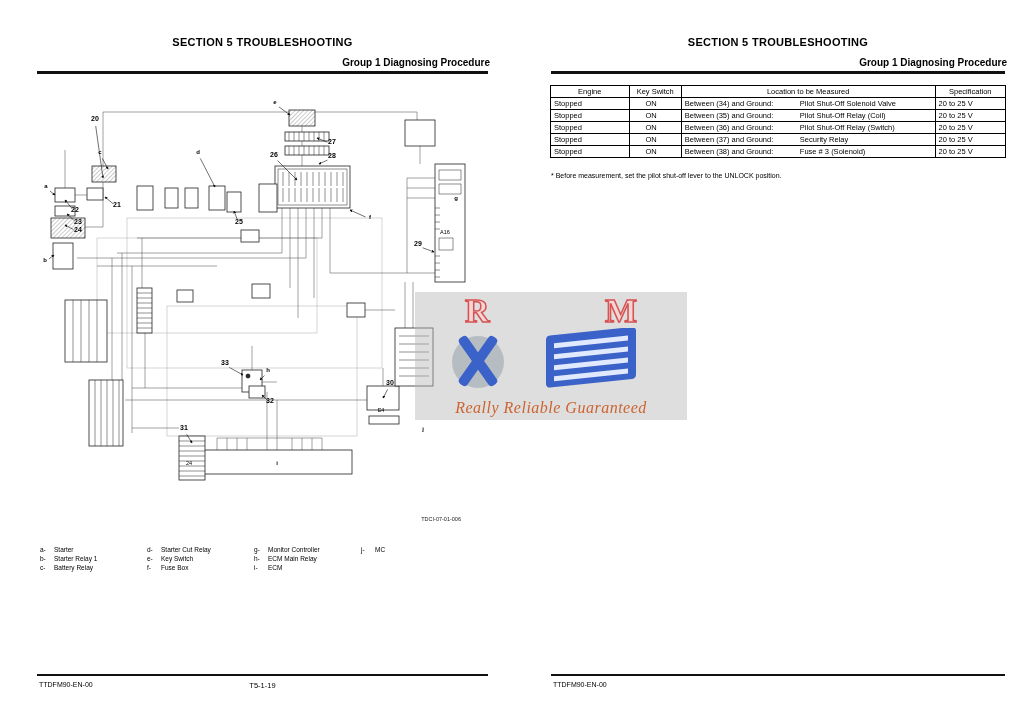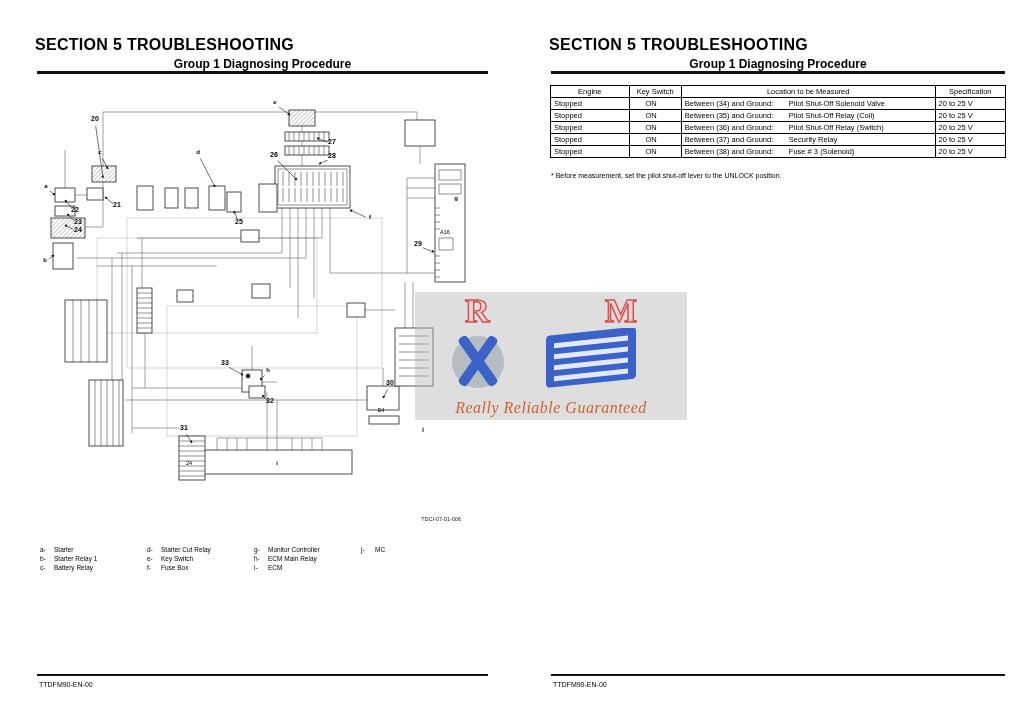--- a/index.html
+++ b/index.html
@@ -2,24 +2,24 @@
 <html><head>
 <meta charset="utf-8">
 <style>
   html,body{margin:0;padding:0;background:#e9e9e9;}
   .sheet{position:relative;width:1030px;height:727px;background:#ffffff;overflow:hidden;
          font-family:"Liberation Sans",sans-serif;color:#000;}
   .page{position:absolute;top:0;height:727px;}
   .page-left{left:35px;width:455px;}
   .page-right{left:549px;width:458px;}
 
-  .pg-title{position:absolute;top:36px;left:0;right:0;text-align:left;
-            font-size:16px;font-weight:bold;letter-spacing:.3px;}
-  .pg-sub{position:absolute;top:57px;left:0;right:0;text-align:center;
-          font-size:12px;font-weight:bold;}
+  .pg-title{position:absolute;top:36px;left:0;right:0;text-align:center;
+            font-size:11px;font-weight:bold;letter-spacing:.3px;}
+  .pg-sub{position:absolute;top:57px;left:0;right:0;text-align:right;
+          font-size:10px;font-weight:bold;}
   .rule-top{position:absolute;top:71px;left:2px;right:2px;height:2.5px;background:#111;}
   .rule-bottom{position:absolute;top:674px;left:2px;right:2px;height:1.5px;background:#111;}
   .ft-doc{position:absolute;top:681px;left:4px;font-size:7px;}
   .ft-page{position:absolute;top:681px;left:0;right:0;text-align:center;font-size:7.5px;}
 
   
   .diagram-area{position:absolute;left:2px;top:88px;width:440px;height:450px;}
   .figure-ref{position:absolute;left:0;top:428px;width:438px;text-align:right;
               padding-right:14px;font-size:5.5px;color:#222;box-sizing:border-box;}
   .legend{position:absolute;left:5px;top:545px;display:flex;font-size:6.5px;line-height:9px;}
@@ -32,21 +32,21 @@
   svg text.co-r{font:5.5px "Liberation Sans",sans-serif;fill:#000;}
 
   
   .spec-table{position:absolute;top:85px;left:1px;border-collapse:collapse;font-size:7.5px;
               table-layout:fixed;width:456px;}
   .spec-table th,.spec-table td{border:1px solid #000;padding:1px 3px;height:9px;
               font-weight:normal;overflow:hidden;white-space:nowrap;}
   .spec-table th{text-align:center;}
   .spec-table td.c{text-align:left;padding-left:16px;}
   .col-engine{width:78px;} .col-key{width:52px;} .col-loc{width:252px;} .col-spec{width:70px;}
-  .loc-a{display:inline-block;width:104px;}
+  .loc-a{display:inline-block;width:115px;}
   .footnote{position:absolute;top:172px;left:2px;font-size:7px;}
 
   
   .watermark{position:absolute;left:415px;top:292px;width:272px;height:128px;
              background:rgba(183,183,183,.5);opacity:.92;pointer-events:none;z-index:5;}
   .wm-letters{position:absolute;top:0px;left:0;right:0;display:flex;justify-content:space-between;
               padding:0 50px;font-family:"Liberation Serif",serif;font-weight:bold;
               font-size:34px;line-height:38px;color:#f4d2d2;
               -webkit-text-stroke:1.5px #d44545;text-shadow:0 0 1px #d44545;}
   .wm-logo{position:absolute;top:36px;left:50%;transform:translateX(-50%);}
@@ -260,20 +260,21 @@
           <div><span class="legend-key">h-</span><span>ECM Main Relay</span></div>
           <div><span class="legend-key">i-</span><span>ECM</span></div>
         </div>
         <div class="legend-col">
           <div><span class="legend-key">j-</span><span>MC</span></div>
         </div>
       </div>
 
     <div class="rule-bottom"></div>
     <div class="ft-doc">TTDFM90-EN-00</div>
+    <div class="ft-page">T5-1-19</div>
   </div>
 
   <div class="page page-right">
     <div class="pg-title">SECTION 5 TROUBLESHOOTING</div>
     <div class="pg-sub">Group 1 Diagnosing Procedure</div>
     <div class="rule-top"></div>
 
     <table class="spec-table">
       <colgroup>
         <col class="col-engine">

